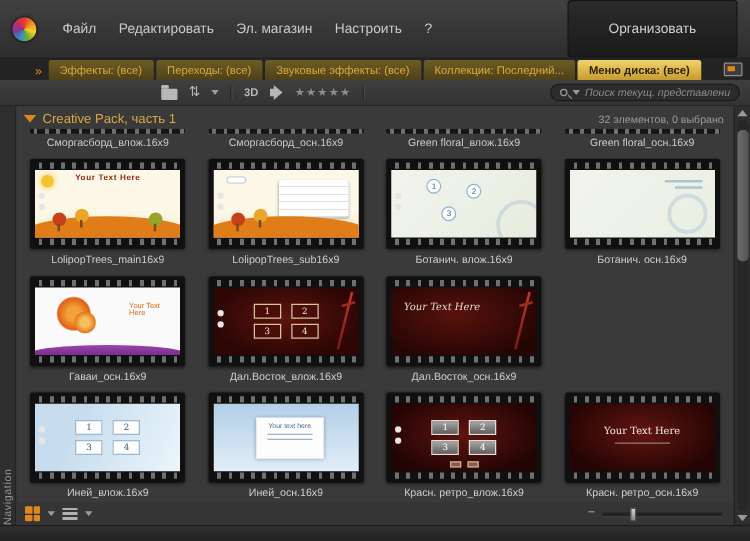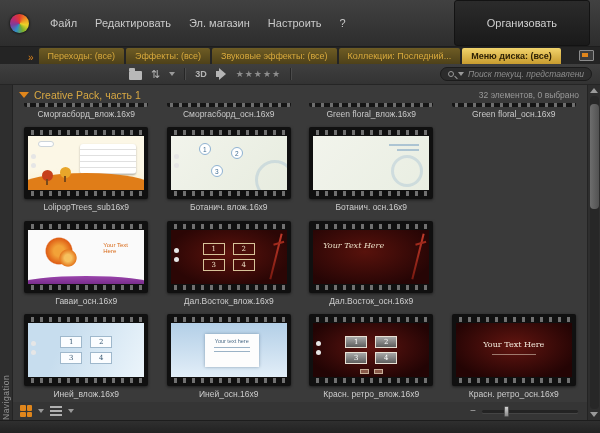--- a/index.html
+++ b/index.html
@@ -158,22 +158,22 @@
     <span class="mi">Файл</span>
     <span class="mi">Редактировать</span>
     <span class="mi">Эл. магазин</span>
     <span class="mi">Настроить</span>
     <span class="mi">?</span>
     <button class="organize">Организовать</button>
   </header>
 
   <div class="tabrow">
     <span class="chev">»</span>
+    <div class="tab">Эффекты: (все)</div>
     <div class="tab">Переходы: (все)</div>
-    <div class="tab">Эффекты: (все)</div>
     <div class="tab">Звуковые эффекты: (все)</div>
     <div class="tab">Коллекции: Последний...</div>
     <div class="tab active">Меню диска: (все)</div>
     <span class="panel-icon"></span>
   </div>
 
   <div class="toolbar">
     <span class="tspacer"></span>
     <span class="folder"></span>
     <span class="sort">⇅</span>
@@ -224,20 +224,36 @@
           <div class="pcell">
             <span class="pholes"></span>
             <span class="plabel">Green floral_осн.16x9</span>
           </div>
         </div>
 
         <div class="rows">
 
           <div class="row">
 
+            <div class="cell">
+              <div class="film">
+                <div class="holes"></div>
+                <div class="preview p-lolm">
+                  <span class="lol-title">Your Text Here</span>
+                  <i class="sun"></i>
+                  <i class="hill"></i>
+                  <i class="tree t1"></i>
+                  <i class="tree t2"></i>
+                  <i class="tree t3"></i>
+                  <i class="dots"></i>
+                </div>
+                <div class="holes"></div>
+              </div>
+              <div class="cap">LolipopTrees_main16x9</div>
+            </div>
 
             <div class="cell">
               <div class="film">
                 <div class="holes"></div>
                 <div class="preview p-lols">
                   <i class="cloud c1"></i>
                   <i class="lbox"></i>
                   <i class="hill"></i>
                   <i class="tree t1"></i>
                   <i class="tree t2"></i>

